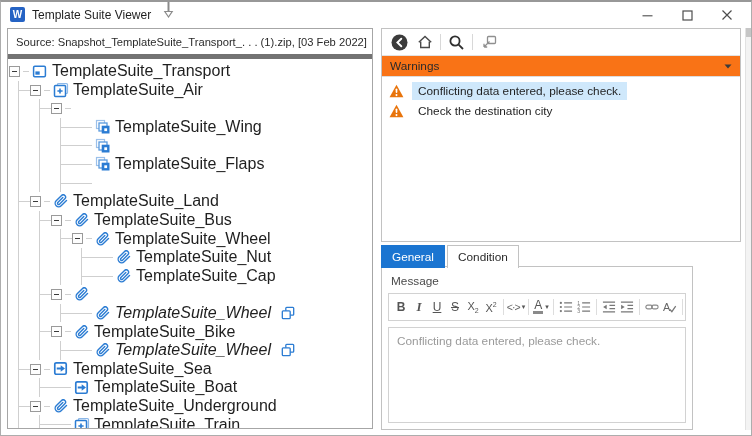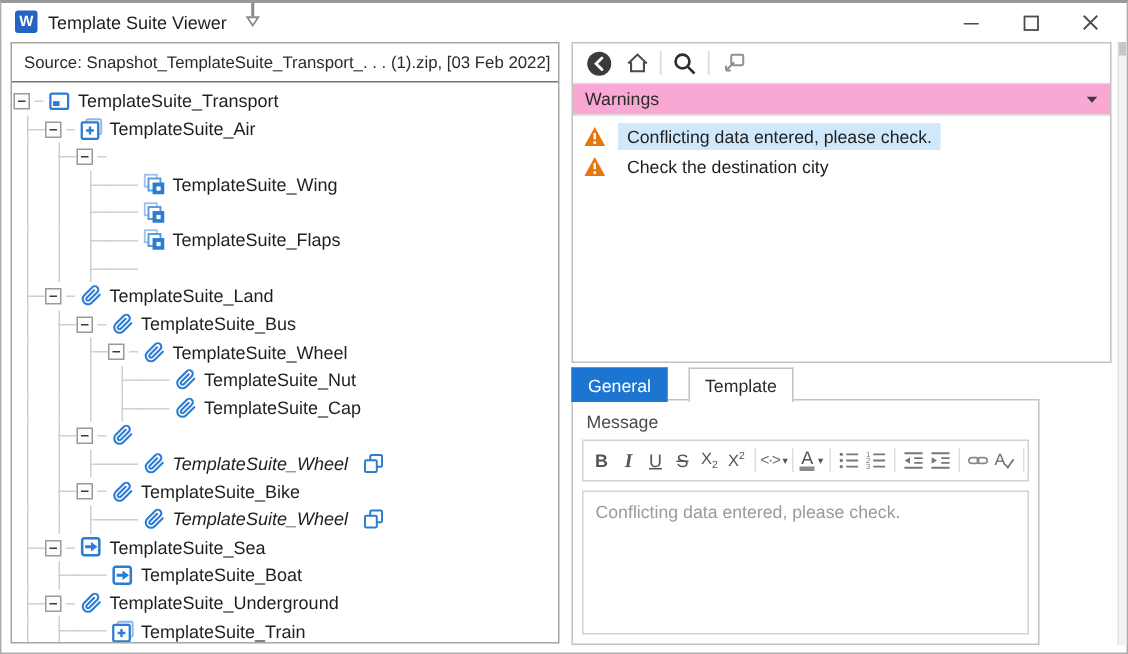--- a/index.html
+++ b/index.html
@@ -13,60 +13,60 @@
   .titlebar{position:absolute;left:0;top:0;right:0;height:26px;background:#fff}
   .app-icon{position:absolute;left:9px;top:5px;width:15px;height:15px;background:#2563c4;border-radius:2px;
     color:#fff;font-size:10px;font-weight:bold;text-align:center;line-height:15px}
   .title{position:absolute;left:31px;top:6px;font-size:12px;color:#1f1f1f;white-space:nowrap}
   .win-controls{position:absolute;right:4px;top:0;height:26px;display:flex;align-items:center}
   .win-btn{width:40px;height:26px;display:flex;align-items:center;justify-content:center;cursor:default}
   .cursor-glyph{position:absolute;left:161px;top:0;z-index:5}
   
   .left-panel{position:absolute;left:6px;top:26px;width:366px;height:401px;border:1px solid #a6a6a6;
     background:#fff;box-sizing:border-box;overflow:hidden}
-  .source-bar{height:25px;border-bottom:1px solid #737373;display:flex;align-items:center;
+  .source-bar{height:25px;border-bottom:5px solid #737373;display:flex;align-items:center;
     padding-left:8px;font-size:11.2px;color:#2b2b2b;white-space:nowrap;overflow:hidden}
   .tree{padding-top:3px}
   .tree-row{display:flex;align-items:center;height:18.6px;position:relative;white-space:nowrap}
   .indent{width:21px;height:100%;position:relative;flex:none}
   .rail{position:absolute;left:10px;top:0;bottom:0;width:1px;background:#cfcfcf}
   .hline{position:absolute;left:10px;right:-1px;top:9px;height:1px;background:#cfcfcf}
   .slot{width:15px;height:100%;position:relative;flex:none}
   .slot .hline{left:0;right:0}
   .dash{width:6px;height:100%;position:relative;flex:none}
   .dash .hline{left:0;right:0}
   .expander{position:absolute;left:1px;top:4px;width:11px;height:11px;border:1px solid #9a9a9a;
     background:#fdfdfd;box-sizing:border-box;z-index:2}
   .expander::after{content:"";position:absolute;left:2px;top:4px;width:5px;height:1px;background:#3a3a3a}
   .node{display:flex;align-items:center;height:17px;padding:0 4px 0 2px}
   .node.selected{background:#cce8ff}
   .tree-icon{width:17px;height:16px;flex:none;display:flex;align-items:center;justify-content:center;margin-right:4px}
-  .tree-label{font-size:12px;color:#1f1f1f}
+  .tree-label{font-size:16px;color:#1f1f1f}
   .tree-label.bold{font-weight:bold}
   .tree-label.italic{font-style:italic}
   .copy-badge{margin-left:6px;display:flex;align-items:center}
   
   .nav-warn-box{position:absolute;left:380px;top:26px;width:360px;height:214px;border:1px solid #c2c2c2;
     box-sizing:border-box;background:#fff;display:flex;flex-direction:column}
   .nav-toolbar{height:26px;border-bottom:1px solid #e2e2e2;display:flex;align-items:center;padding-left:5px;flex:none}
   .nav-btn{width:25px;height:22px;display:flex;align-items:center;justify-content:center;background:none;border:none;padding:0}
   .nav-sep{width:1px;height:16px;background:#d8d8d8;margin:0 3px}
-  .warn-header{height:20px;background:#f9a8d4;border-bottom:1px solid #dcdcdc;display:flex;align-items:center;
+  .warn-header{height:20px;background:#f97316;border-bottom:1px solid #dcdcdc;display:flex;align-items:center;
     padding:0 8px;flex:none}
   .warn-header .wh-label{flex:1;font-size:11.8px;color:#2b2b2b}
   .warn-dd{display:flex;align-items:center}
   .warn-list{flex:1;padding-top:4px;overflow:hidden}
   .warn-row{display:flex;align-items:center;height:20px;padding-left:7px}
   .warn-icon{display:flex;align-items:center;flex:none}
   .warn-text{margin-left:8px;font-size:11.8px;color:#1f1f1f;padding:2px 6px}
   .warn-row.selected .warn-text{background:#cfe8fb}
   
   .tabs{position:absolute;left:380px;top:243px;display:flex;z-index:2}
   .tab{font-size:11.8px;padding:4px 10px;border:1px solid #c2c2c2;border-bottom:none;background:#fff;
-    color:#2b2b2b;margin-right:14px;font-family:"Liberation Sans",sans-serif}
+    color:#2b2b2b;margin-right:2px;font-family:"Liberation Sans",sans-serif}
   .tab.active{background:#1b75d1;color:#fff;border-color:#1b75d1}
   .content-box{position:absolute;left:380px;top:264px;width:312px;height:164px;border:1px solid #c2c2c2;
     box-sizing:border-box;background:#fff;display:flex;flex-direction:column}
   .msg-label{font-size:11.8px;color:#4a4a4a;margin:7px 0 5px 9px;flex:none}
   .editor-toolbar{margin:0 6px;height:26px;border:1px solid #d2d2d2;display:flex;align-items:center;
     padding:0 3px;flex:none;overflow:hidden}
   .ed-btn{min-width:18px;height:22px;display:flex;align-items:end;align-items:center;justify-content:center;
     font-size:12px;color:#555;padding:0 2px;background:none;border:none;font-family:"Liberation Sans",sans-serif}
   .ed-sep{width:1px;height:16px;background:#ddd;margin:0 3px;flex:none}
   .dd{font-size:7px;margin-left:2px;color:#555}
@@ -654,21 +654,21 @@
             <circle cx="8" cy="11.9" r="1.1" fill="#fff"></circle>
           </svg>
         </span>
         <span class="warn-text">Check the destination city</span>
       </div>
     </div>
 </div>
 
 <div class="tabs">
     <button class="tab active">General</button>
-    <button class="tab">Template</button>
+    <button class="tab">Condition</button>
   </div>
 
 <div class="content-box">
   <div class="msg-label">Message</div>
   <div class="editor-toolbar">
       <button class="ed-btn">
         <b>B</b>
       </button>
       <button class="ed-btn">
         <i style="font-family:'Liberation Serif',serif;font-weight:bold;font-size:13px">I</i>

